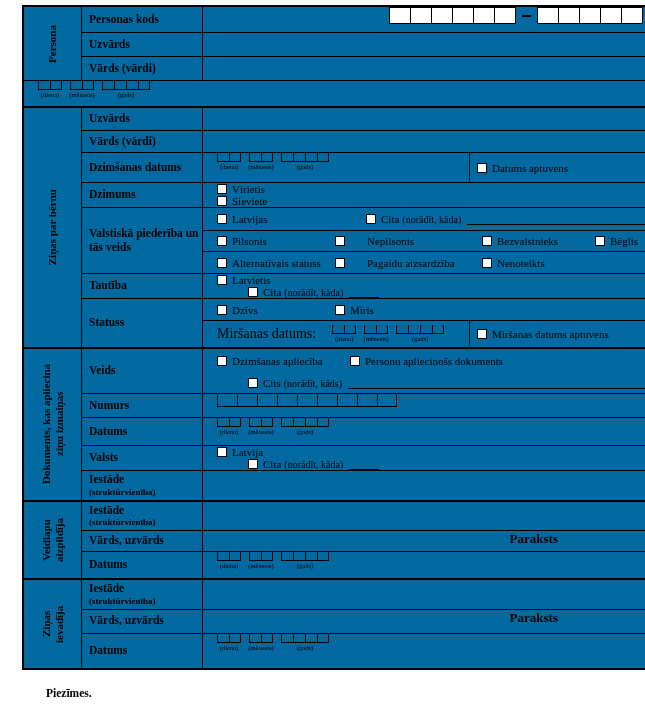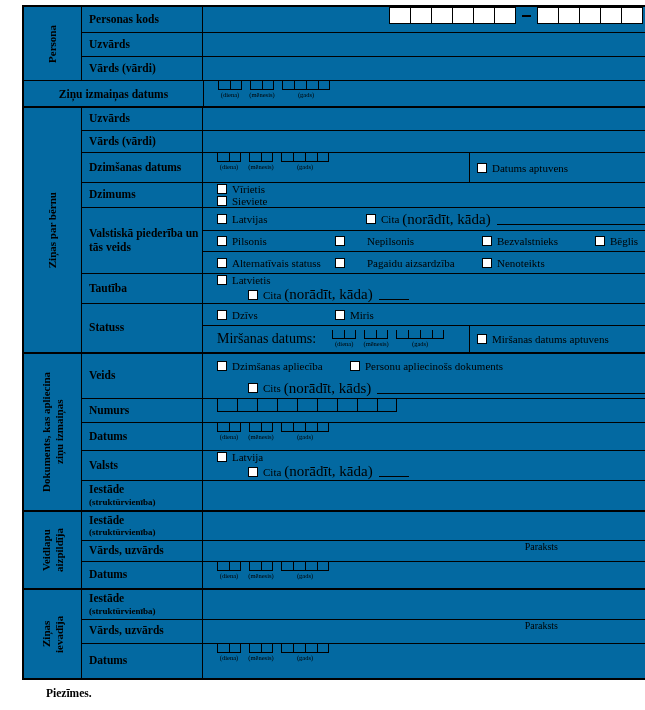--- a/index.html
+++ b/index.html
@@ -27,40 +27,40 @@
   .subcol{flex:1;display:flex;flex-direction:column;min-width:0;}
   .subrow{display:flex;align-items:center;padding-left:14px;}
   .subcol.lines .subrow + .subrow{border-top:1px solid #000;}
   .opt{display:inline-flex;align-items:center;font-size:11px;flex:none;}
   .opt.grow{flex:1;display:flex;min-width:0;margin-left:31px;}
   .ow1{width:118px;}
   .ow2{width:147px;gap:17px;}
   .ow3{width:113px;}
   .owA{width:133px;}
   .cb{display:inline-block;width:10px;height:10px;border:1px solid #000;margin-right:5px;flex:none;background:#fff;}
-  .note{font-size:15px;margin-left:3px;white-space:nowrap;}
+  .note{font-size:10px;margin-left:3px;white-space:nowrap;}
   .fill{flex:1;border-bottom:1px solid #000;margin:10px 8px 0 6px;height:1px;min-width:30px;}
   .olabel{font-size:14px;white-space:nowrap;}
   .indent{margin-left:14px;}
   .ml16{margin-left:16px;}
   .comb{display:inline-flex;gap:8px;flex:none;}
   .cg{position:relative;display:inline-flex;padding-bottom:10px;}
   .cg i{width:12px;height:9px;border-left:1px solid #000;border-bottom:1px solid #000;}
   .cg i:last-of-type{border-right:1px solid #000;}
   .cap{position:absolute;top:10px;left:50%;transform:translateX(-50%);font-size:6.5px;white-space:nowrap;}
   .ncomb{display:inline-flex;flex:none;}
   .ncomb i{width:20px;height:13px;border-left:1px solid #000;border-bottom:1px solid #000;}
   .ncomb i:last-child{border-right:1px solid #000;}
   .pk{display:inline-flex;align-items:center;margin-right:10px;flex:none;}
   .pkg{display:inline-flex;}
   .pkg i{width:22px;height:17px;border:1px solid #000;margin-left:-1px;background:#fff;}
   .pkg i:first-child{margin-left:0;}
   .pkdash{width:9px;height:2px;background:#000;margin:0 6px;flex:none;}
   .rightcell{margin-left:auto;width:184px;flex:none;align-self:stretch;display:flex;align-items:center;border-left:1px solid #000;padding-left:7px;}
-  .paraksts{margin-left:auto;margin-right:95px;font-size:10px;}
+  .paraksts{margin-left:auto;margin-right:95px;font-size:13px;font-weight:bold;}
   .piezimes{position:absolute;left:46px;top:687px;font-weight:bold;font-size:11.5px;}
   .h20{min-height:20px}.h21{min-height:21px}.h22{min-height:22px}.h23{min-height:23px}.h24{min-height:24px}
   .h25{min-height:25px}.h27{min-height:27px}.h28{min-height:28px}.h30{min-height:30px}.h35{min-height:35px}
 </style>
 </head>
 <body>
 
 <div class="page">
 <div class="form">
 
@@ -97,21 +97,20 @@
         <div class="fcontent"></div>
       </div>
       <div class="row h24">
         <div class="flabel">Vārds (vārdi)</div>
         <div class="fcontent"></div>
       </div>
     </div>
   </div>
 
   <div class="section">
-    <div class="mlabel">Ziņu izmaiņas datums</div>
     <div class="fcontent h25">
       <span class="comb indent">
         <span class="cg">
               <i></i>
               <i></i>
               <span class="cap">(diena)</span>
             </span>
         <span class="cg">
               <i></i>
               <i></i>

